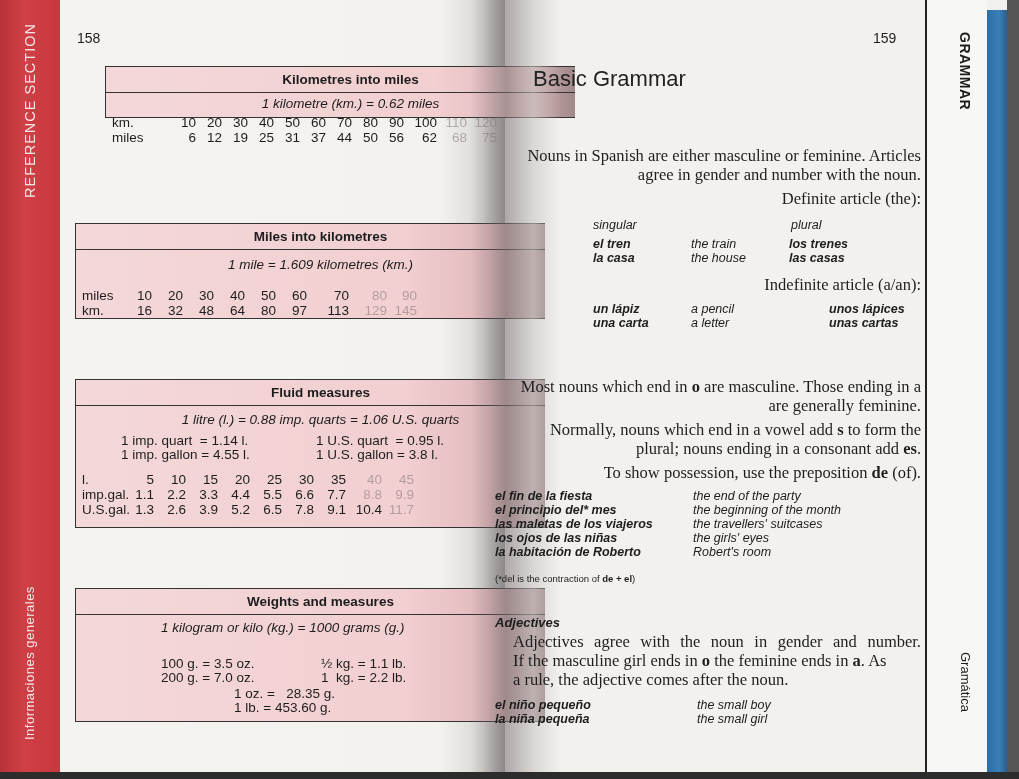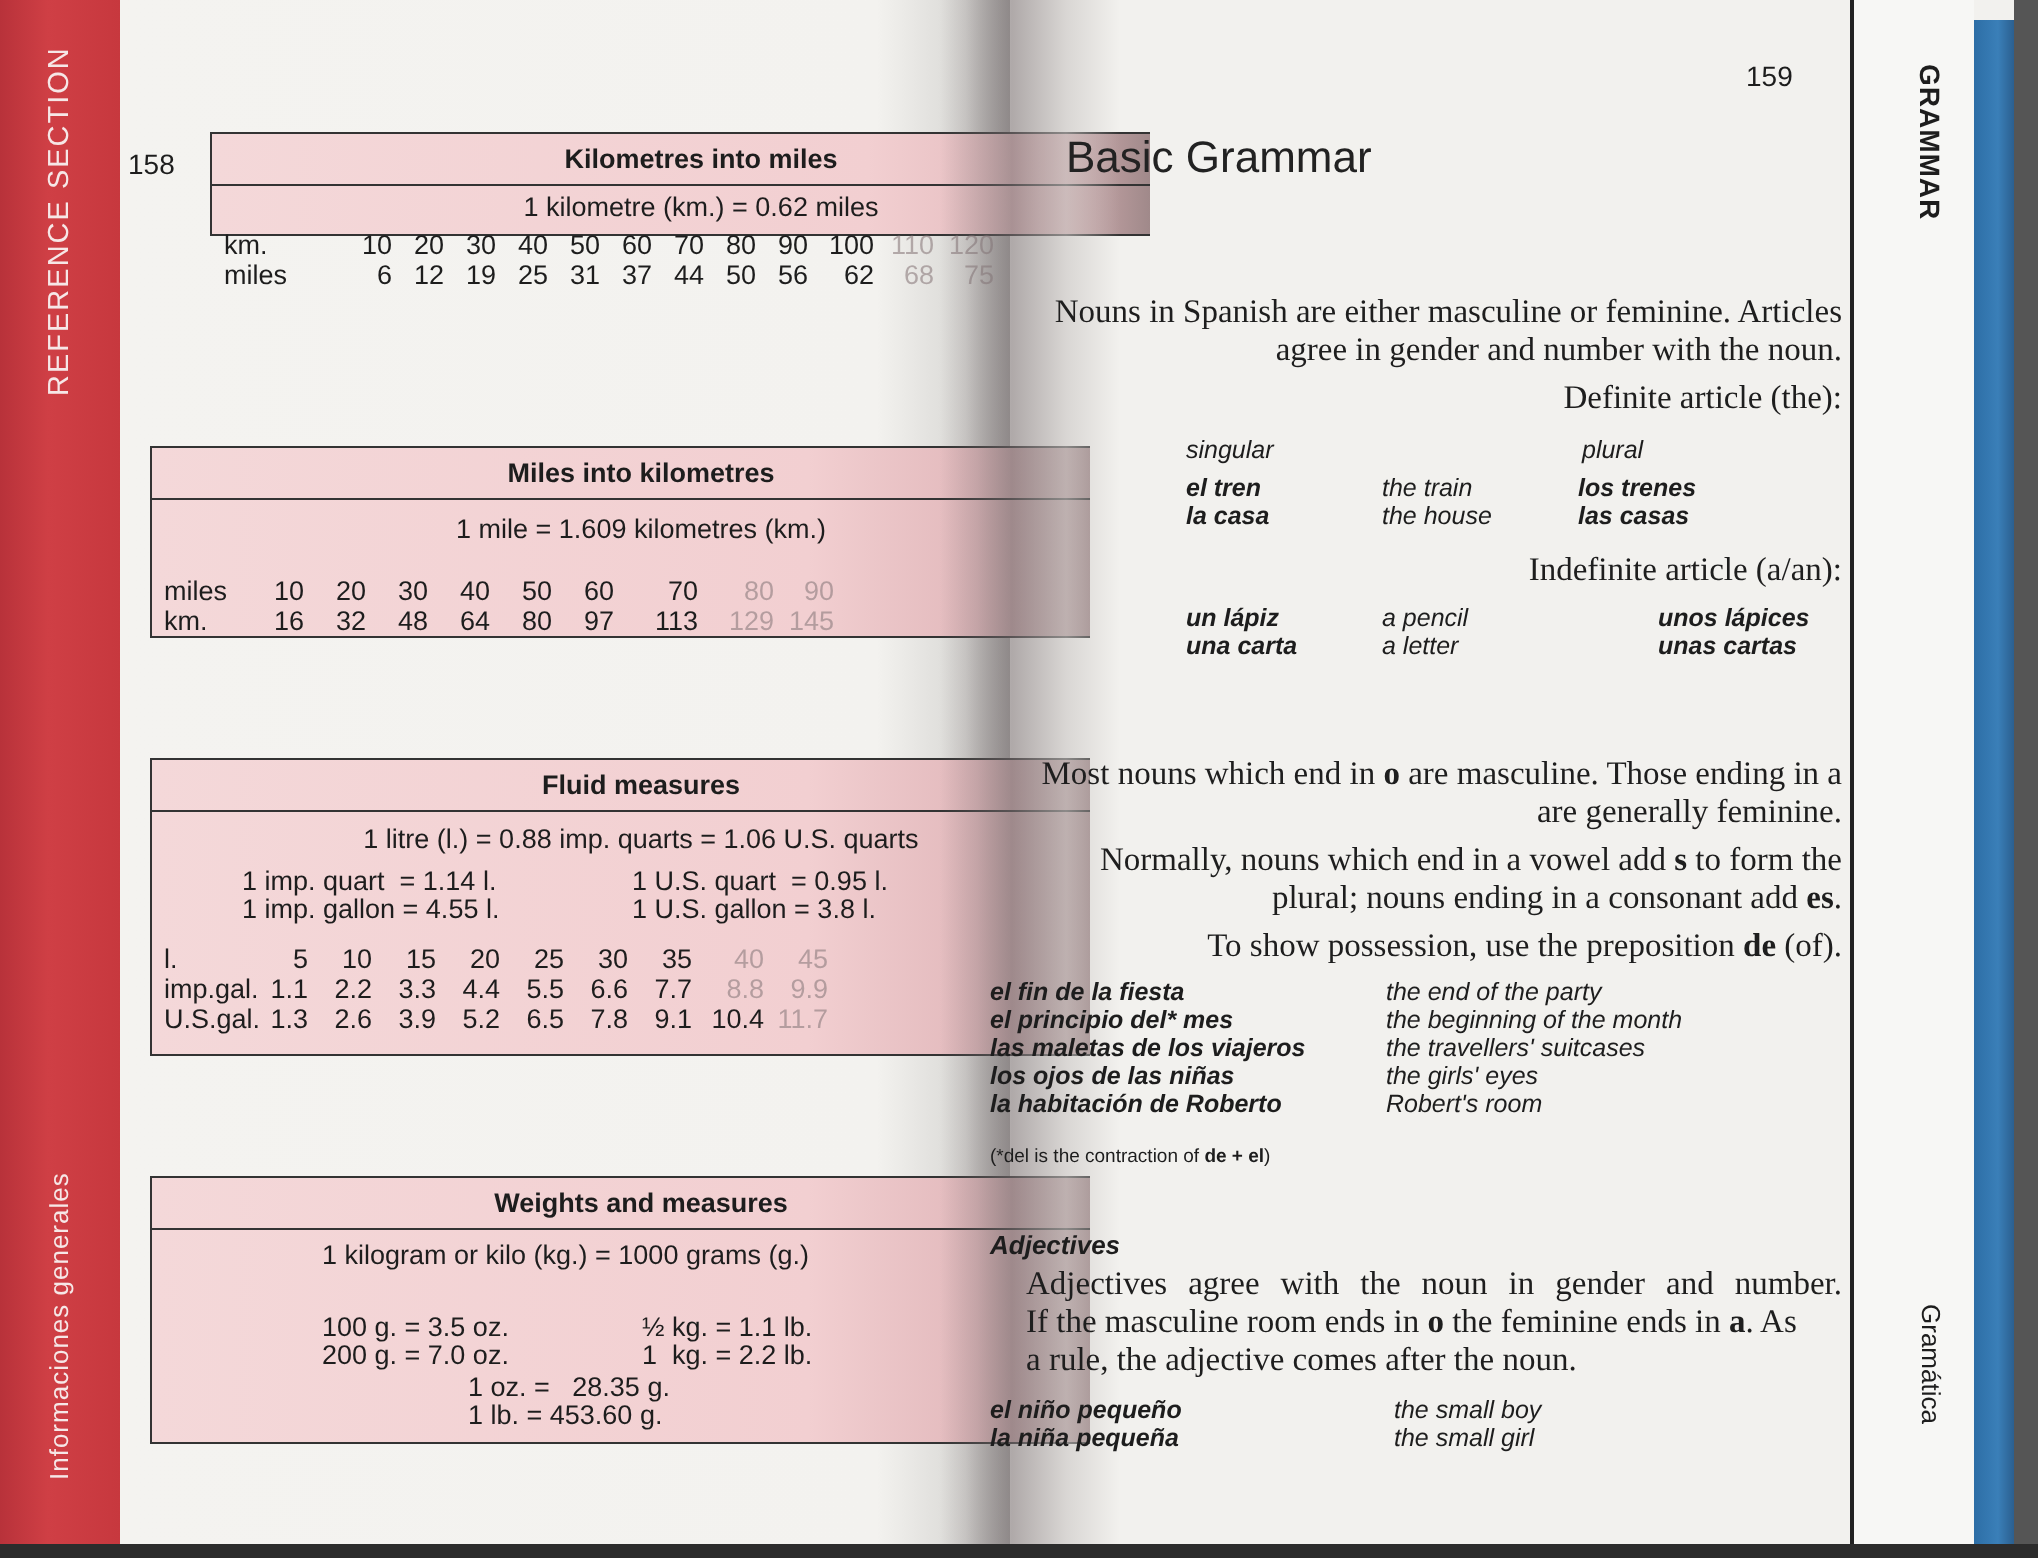--- a/index.html
+++ b/index.html
@@ -12,27 +12,27 @@
   .left-tab { position: absolute; left: 0; top: 0; width: 60px; height: 772px;
     background: linear-gradient(90deg, #b8323a 0%, #cf3f45 40%, #c7383e 100%); }
   .left-tab .vt { position: absolute; left: 30px; color: #f6e7e7; font-size: 14px; letter-spacing: 0.5px;
     transform-origin: 0 0; white-space: nowrap; }
   .left-tab .vt.top { top: 198px; transform: rotate(-90deg) translate(0,-8px); font-weight: normal; font-size: 14.5px; letter-spacing: 1px; }
   .left-tab .vt.bot { top: 740px; transform: rotate(-90deg) translate(0,-8px); font-size: 13px; }
 
   
   .page-left { position: absolute; left: 60px; top: 0; width: 445px; height: 772px;
     background: linear-gradient(90deg, #f4f3f0 0%, #f3f2ef 85%, #d9d8d5 95%, #a9a8a6 100%); }
-  .page-num-left { position: absolute; left: 4px; top: 30px; font-size: 14px; margin-top: 44px; }
+  .page-num-left { position: absolute; left: 17px; top: 30px; font-size: 14px; }
 
   .box { position: absolute; left: 15px; width: 470px; border: 1.5px solid #333; border-right: none;
     background: linear-gradient(90deg, #f4d8d9 0%, #f2cfd1 70%, #e2b9bc 88%, #a0898a 100%); font-size: 13.5px; }
   .box .title { text-align: center; font-weight: bold; height: 26px; line-height: 26px;
     border-bottom: 1.5px solid #333; padding-left: 20px; }
-  .box .line { text-align: center; padding-left: 20px; height: 22px; line-height: 22px; }
+  .box .line { text-align: center; padding-left: 20px; height: 22px; line-height: 22px; font-style: italic; }
   .row { display: flex; padding-left: 6px; height: 15px; line-height: 15px; }
   .row .lbl { width: 58px; }
   .row .cell { text-align: right; }
   .fade { color: #8c7c7e; opacity: 0.6; }
 
   .km-box { top: 66px; height: 52px; margin-left: 30px; }
   .km-box .row .cell { width: 26px; }
   .mk-box { top: 223px; height: 96px; }
   .mk-box .row .cell { width: 31px; }
   .fl-box { top: 379px; height: 149px; }
@@ -288,21 +288,21 @@
           <span>Robert's room</span>
         </div>
     </div>
     <div style="position:absolute;left:-10px;top:573px;font-size:9.5px">
       <span>(*del is the contraction of </span><span class="b">de + el</span><span>)</span>
     </div>
 
     <div class="b sans-s" style="position:absolute;left:-10px;top:616px;font-size:13px">Adjectives</div>
     <div class="para serif" style="top:632px;text-align:justify">
       <div style="text-align-last:justify">Adjectives agree with the noun in gender and number.</div>
-      <div><span>If the masculine room ends in </span><span class="b">o</span><span> the feminine ends in </span><span class="b">a</span><span>. As</span></div>
+      <div><span>If the masculine girl ends in </span><span class="b">o</span><span> the feminine ends in </span><span class="b">a</span><span>. As</span></div>
       <div>a rule, the adjective comes after the noun.</div>
     </div>
     <div class="sans-s" style="position:absolute;left:-10px;top:698px">
       <div class="ex" style="position:static">
           <span class="b" style="width:202px">el niño pequeño</span>
           <span>the small boy</span>
         </div>
       <div class="ex" style="position:static">
           <span class="b" style="width:202px">la niña pequeña</span>
           <span>the small girl</span>

